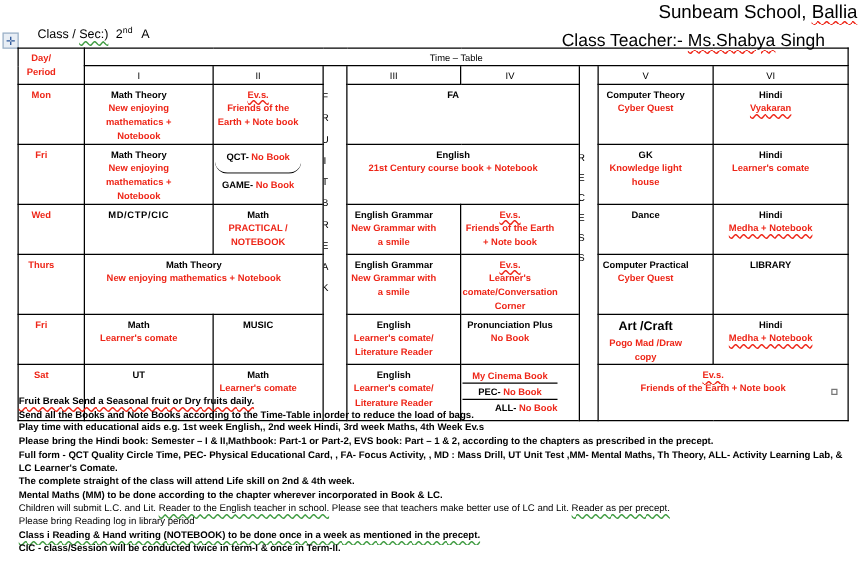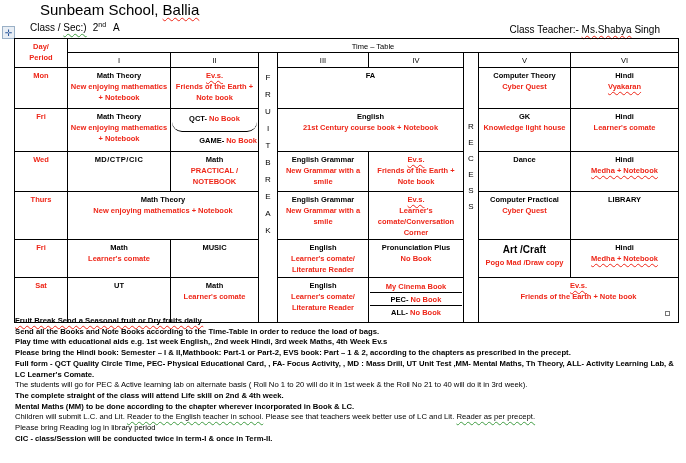--- a/index.html
+++ b/index.html
@@ -10,40 +10,40 @@
   *{box-sizing:border-box;}
   html,body{margin:0;padding:0;}
   body{
     width:686px;height:463px;position:relative;overflow:hidden;
     background:#fff;color:var(--ink);
     font-family:"Liberation Sans", sans-serif;
   }
   .wavy-red{text-decoration-line:underline;text-decoration-style:wavy;text-decoration-color:var(--red);text-decoration-thickness:1px;text-underline-offset:2px;}
   .wavy-green{text-decoration-line:underline;text-decoration-style:wavy;text-decoration-color:var(--green);text-decoration-thickness:1px;text-underline-offset:2px;}
 
-  .title{position:absolute;top:1px;left:40px;width:646px;text-align:left;font-size:15px;}
+  .title{position:absolute;top:1px;left:40px;width:646px;text-align:right;font-size:15px;}
   .class-line{position:absolute;top:21px;left:30px;font-size:10px;}
   .class-line .num{margin-left:6px;}
   .class-line sup{font-size:7px;}
   .class-line .sec-letter{margin-left:7px;}
-  .teacher-line{position:absolute;top:24px;right:26px;font-size:10px;}
+  .teacher-line{position:absolute;top:24px;right:26px;font-size:14px;}
   .move-handle{
     position:absolute;top:26px;left:2px;width:13px;height:13px;
     border:1px solid #9ab0c6;background:#e8eef5;color:#2b579a;
     font-size:9px;line-height:12px;text-align:center;cursor:move;
   }
   .resize-handle{position:absolute;left:665px;top:311px;width:5px;height:5px;border:1px solid #777;background:#fff;}
 
   table.tt{
     position:absolute;top:38px;left:14px;width:664px;
     border-collapse:collapse;table-layout:fixed;
   }
   table.tt td{
     border:1px solid #000;vertical-align:top;text-align:center;
-    padding:2px 1px 0 1px;font-size:7.5px;line-height:1.5;overflow:hidden;
+    padding:2px 17px 0 1px;font-size:7.5px;line-height:1.5;overflow:hidden;
   }
   tr.rA{height:13px;} tr.rB{height:13px;}
   tr.rMon{height:41px;} tr.rTue{height:43px;} tr.rWed{height:40px;}
   tr.rThu{height:42px;} tr.rFri{height:38px;} tr.rSat{height:45px;margin-left:13px;}
 
   td.corner{color:var(--red);font-weight:bold;font-size:8px;line-height:13px;padding-top:1px;}
   td.tt-title{font-weight:normal;font-size:9px;vertical-align:middle;padding:0;}
   td.phead{font-size:8px;vertical-align:middle;padding:0;}
   td.day{color:var(--red);font-weight:bold;font-size:8px;vertical-align:middle;}
   .subj{font-weight:bold;color:var(--ink);text-align:center;}
@@ -54,23 +54,23 @@
   .huge{font-size:12.5px;letter-spacing:.5px;}
   .medium{font-size:10px;}
 
   td.vert{padding:0;}
   .vstack{display:flex;flex-direction:column;align-items:center;height:262px;font-size:8px;line-height:9px;}
   .vstack.fruit{justify-content:flex-start;padding-top:18px;gap:8px;}
   .vstack.recess{justify-content:center;padding-bottom:40px;gap:7px;}
 
   td.p0{padding:0;}
   .sub-top{height:21px;border-bottom:1px solid #000;padding-top:2px;border-radius:10px;}
-  .sub-bot{padding-top:3px;text-align:right;}
+  .sub-bot{padding-top:3px;}
   .tri{height:13px;border-bottom:1px solid #000;padding-top:1px;}
-  .tri:last-child{border-bottom:none;}
+  .tri:last-child{border-bottom:none;text-align:right;}
 
   .notes{position:absolute;top:316px;left:15px;width:664px;}
   .notes p{margin:0;font-size:7.7px;line-height:10.7px;}
   .notes p.b{font-weight:bold;}
 </style>
 </head>
 <body>
 
 <div class="title"><span>Sunbeam School, </span><span class="wavy-red">Ballia</span></div>
 
@@ -271,19 +271,19 @@
   </table>
 
 <div class="resize-handle"></div>
 
 <div class="notes">
   <p class="b wavy-red">Fruit Break Send  a Seasonal fruit or Dry fruits daily.</p>
   <p class="b">Send all the Books and Note Books according to the Time-Table in order to reduce the load of bags.</p>
   <p class="b">Play time with educational aids e.g. 1st week English,, 2nd week Hindi, 3rd week Maths, 4th Week Ev.s</p>
   <p class="b">Please bring the Hindi book: Semester – I &amp; II,Mathbook:  Part-1 or Part-2, EVS book:  Part – 1 &amp; 2, according to the chapters as prescribed in the precept.</p>
   <p class="b">Full form - QCT  Quality Circle Time, PEC- Physical Educational Card, , FA- Focus Activity, , MD : Mass Drill, UT Unit Test ,MM- Mental Maths, Th Theory, ALL- Activity Learning Lab, &amp; LC Learner's Comate.</p>
-  <p><span>The students will go for PEC &amp; Active learning lab on alternate basis </span><span class="b">( Roll No 1 to 20 will do it in 1st week &amp; the Roll No 21 to 40 will do it in 3rd  week).</span></p>
   <p class="b">The complete straight of the class will attend Life skill on 2nd &amp; 4th week.</p>
   <p class="b">Mental Maths (MM) to be done according to the chapter wherever incorporated in Book &amp; LC.</p>
-  <p><span>Children will submit L.C. and Lit. </span><span class="wavy-green">Reader to the English teacher in school.</span><span>  Please see that teachers week better use of LC and Lit. </span><span class="wavy-green">Reader as per precept.</span></p>
+  <p><span>Children will submit L.C. and Lit. </span><span class="wavy-green">Reader to the English teacher in school.</span><span>  Please see that teachers make better use of LC and Lit. </span><span class="wavy-green">Reader as per precept.</span></p>
   <p>Please bring Reading log in library period</p>
+  <p class="b wavy-green">Class i Reading  &amp; Hand writing (NOTEBOOK)  to be done once  in a week  as mentioned  in the precept.</p>
   <p class="b">CIC - class/Session  will be conducted  twice in term-I &amp; once in Term-II.</p>
 </div>
 
 </body></html>

